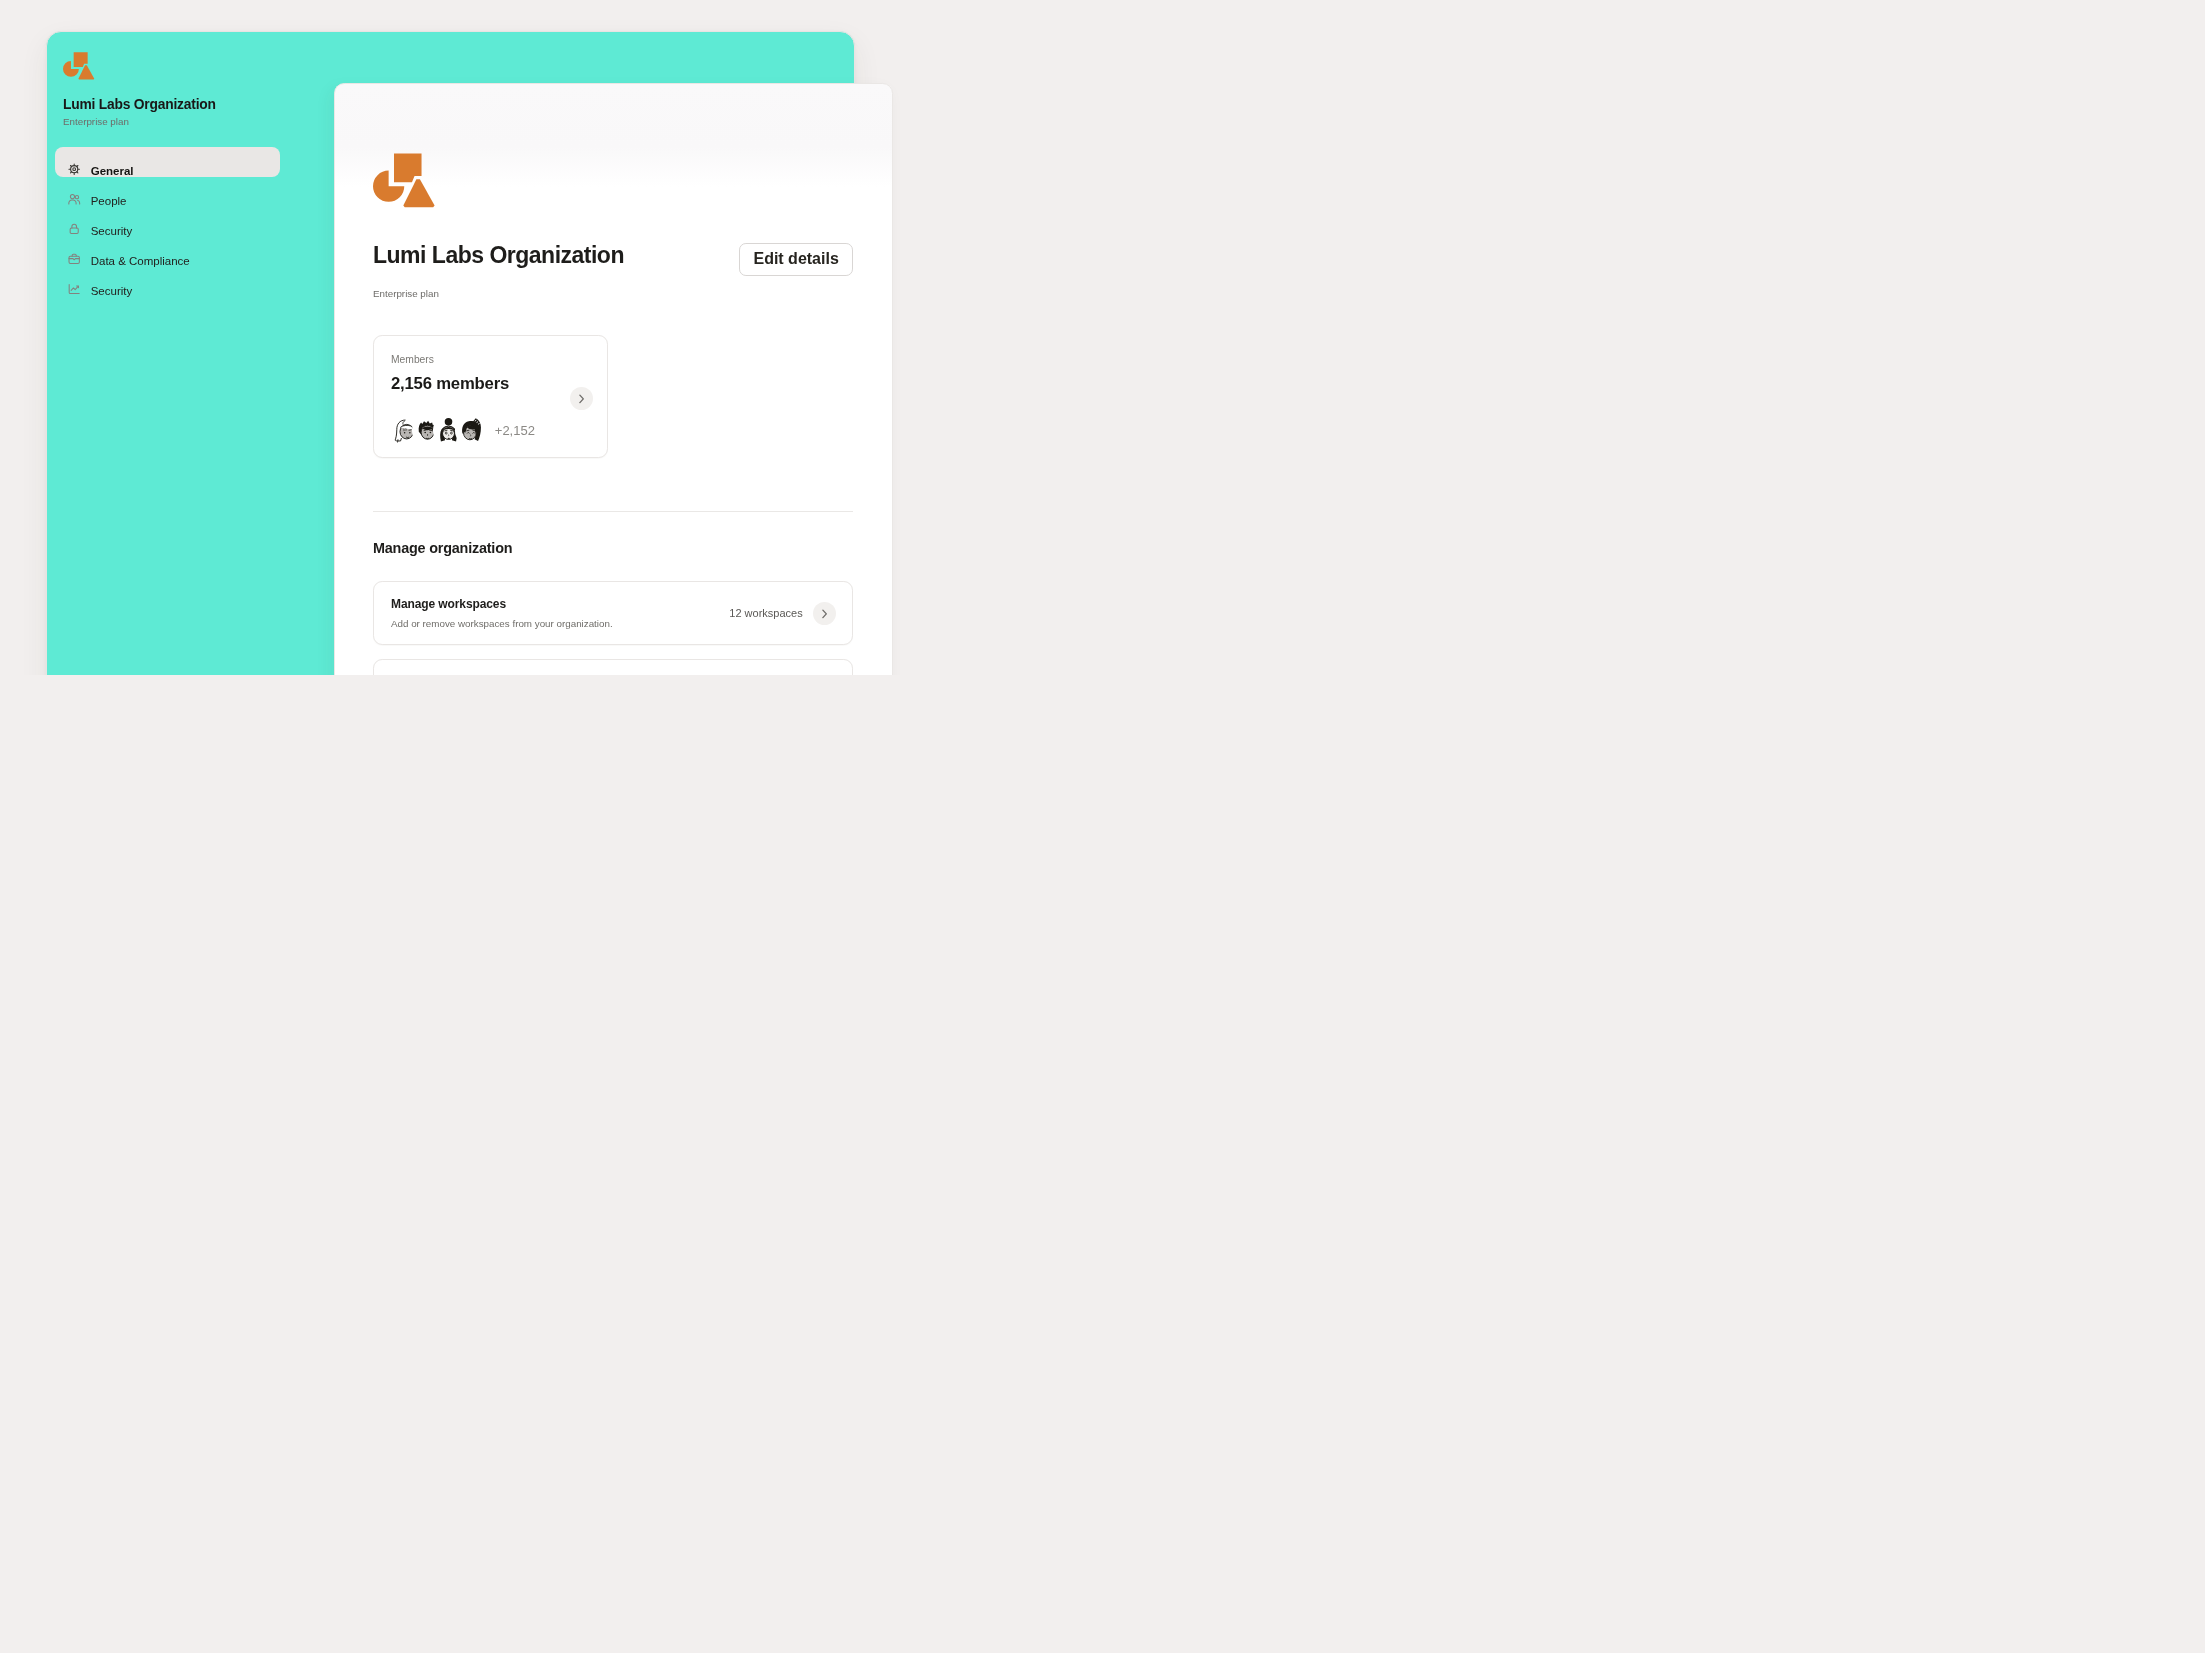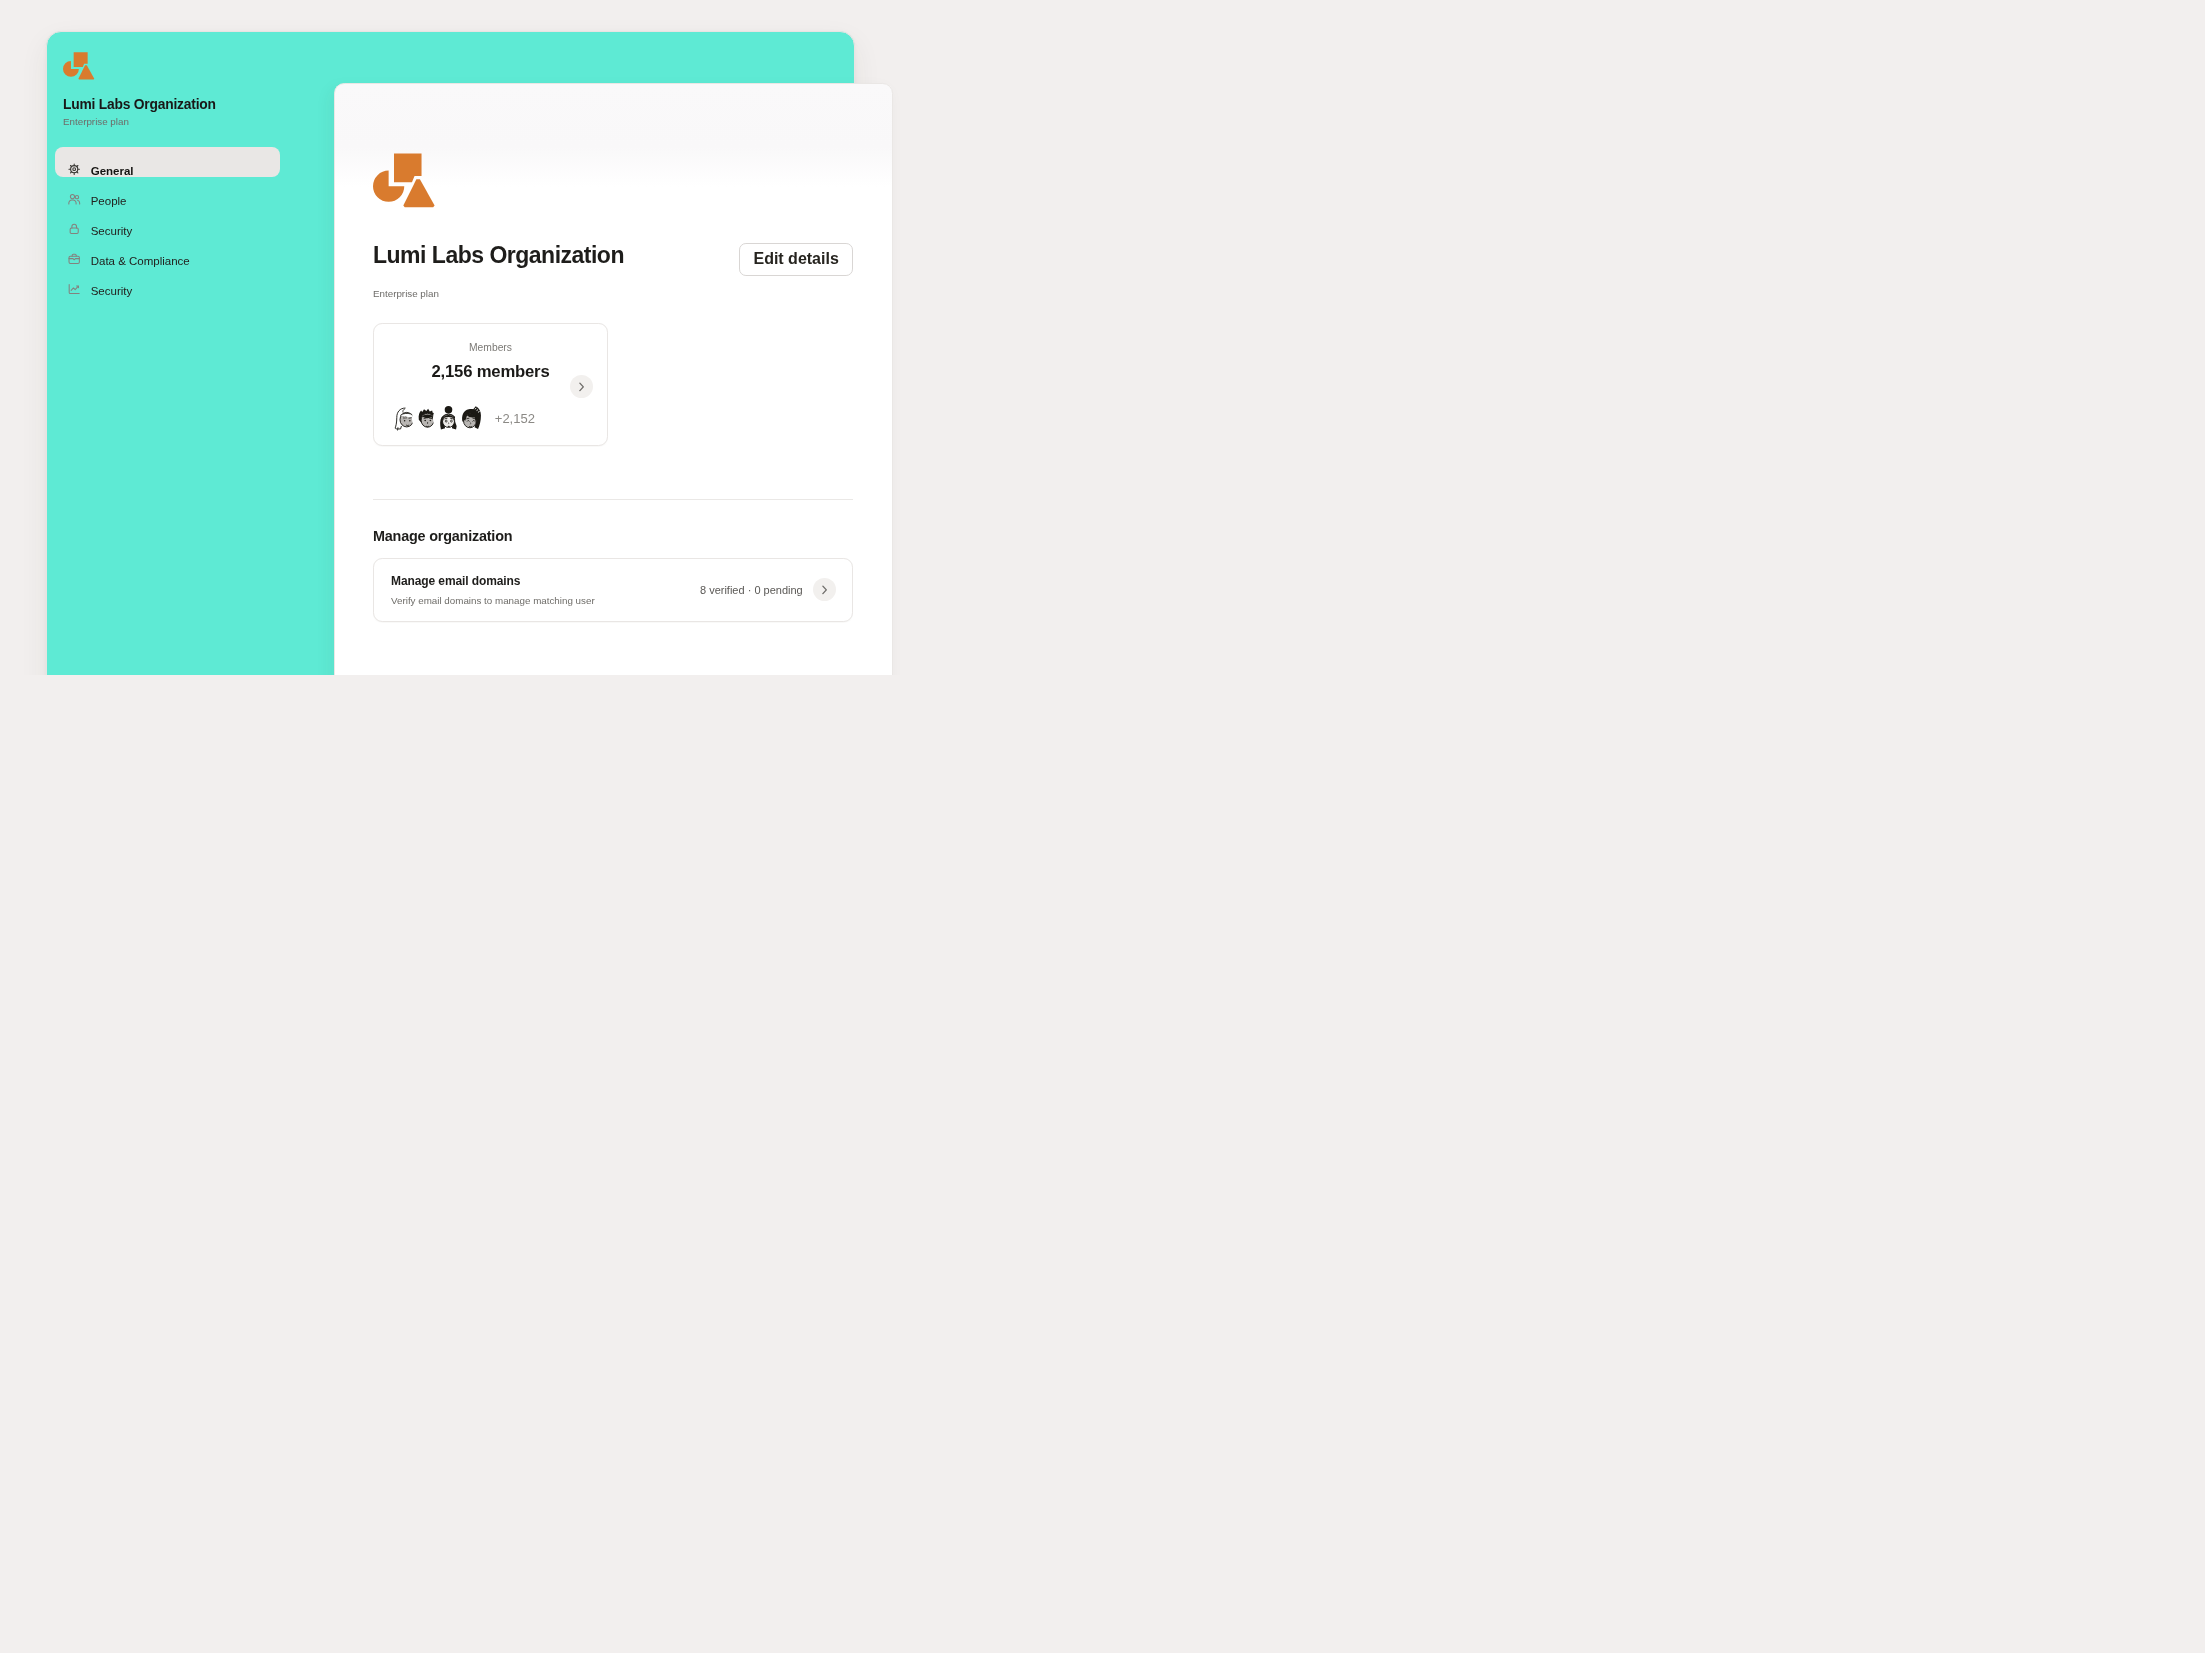--- a/index.html
+++ b/index.html
@@ -49,21 +49,21 @@
   .page-title { font-size:23px; font-weight:700; letter-spacing:-0.5px; color:#1e1d1b; }
   .edit-btn {
     margin-top:1.1px;
     padding:6.3px 13.2px;
     background:#fff; border:0.6px solid #d9d6d4; border-radius:6.9px;
     font-family:inherit; font-size:16px; font-weight:700; color:#26241f;
     cursor:pointer;
   }
   .plan-line { margin-top:12.6px; font-size:9.8px; color:#6e6c69; }
   
-  .stats-row { display:flex; gap:12.6px; margin-top:24px;text-align:center; }
+  .stats-row { display:flex; gap:12.6px; margin-top:36px; }
   .stat-card {
     position:relative; width:235px; height:123px;
     background:#fff; border:0.6px solid #e9e6e4; border-radius:9.2px;
     padding:18px 17px 0 17px;
     box-shadow:0 0.6px 1.1px rgba(60,50,40,.03);
     cursor:pointer;
   }
   .stat-label { font-size:10.3px; color:#7b7975; }
   .stat-value { margin-top:8.6px; font-size:16.7px; font-weight:700; letter-spacing:-0.2px; color:#1b1a18; }
   .chev-circle {
@@ -292,20 +292,34 @@
         </div>
       </div>
 
 
     </div>
 
     <div class="divider"></div>
 
     <h2 class="manage-heading">Manage organization</h2>
 
+    <div class="manage-row first">
+      <div>
+        <div class="row-title">Manage workspaces</div>
+        <div class="row-desc">Add or remove workspaces from your organization.</div>
+      </div>
+      <div class="row-right">
+        <span class="row-meta">12 workspaces</span>
+        <span class="chev-circle">
+          <svg width="13.2" height="13.2" viewBox="0 0 23 23">
+              <use href="#ic-chevron-right"></use>
+            </svg>
+        </span>
+      </div>
+    </div>
 
     <div class="manage-row">
       <div>
         <div class="row-title">Manage email domains</div>
         <div class="row-desc">Verify email domains to manage matching user</div>
       </div>
       <div class="row-right">
         <span class="row-meta">8 verified · 0 pending</span>
         <span class="chev-circle">
           <svg width="13.2" height="13.2" viewBox="0 0 23 23">

